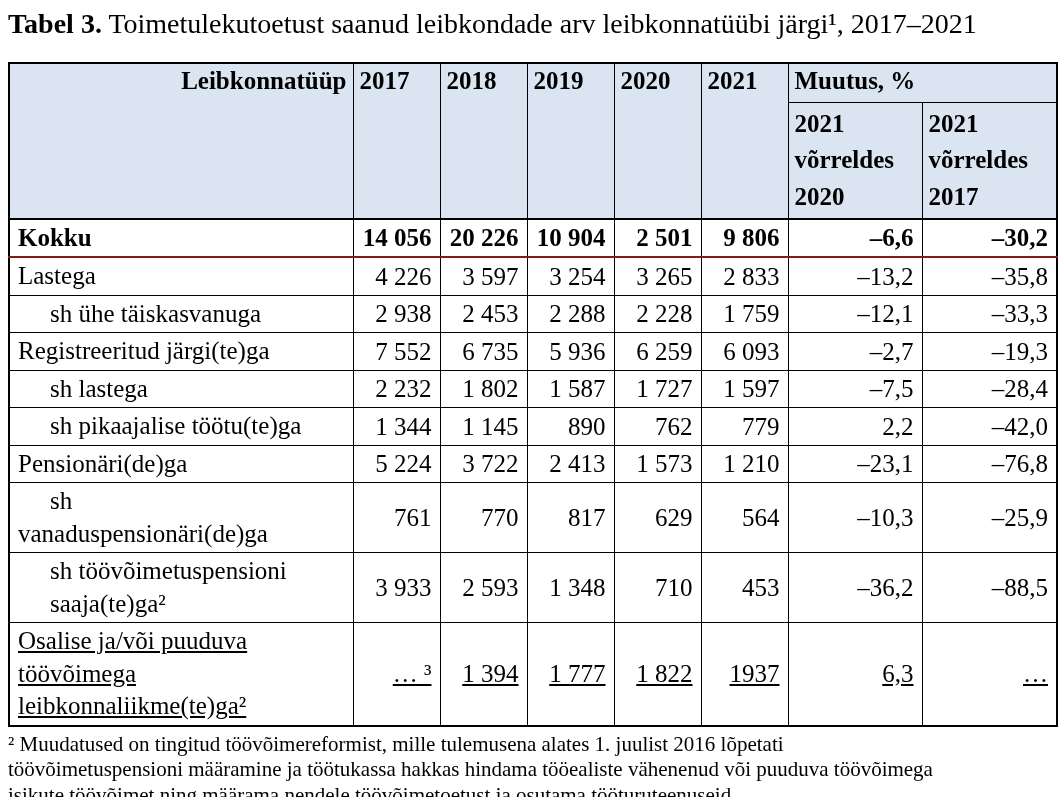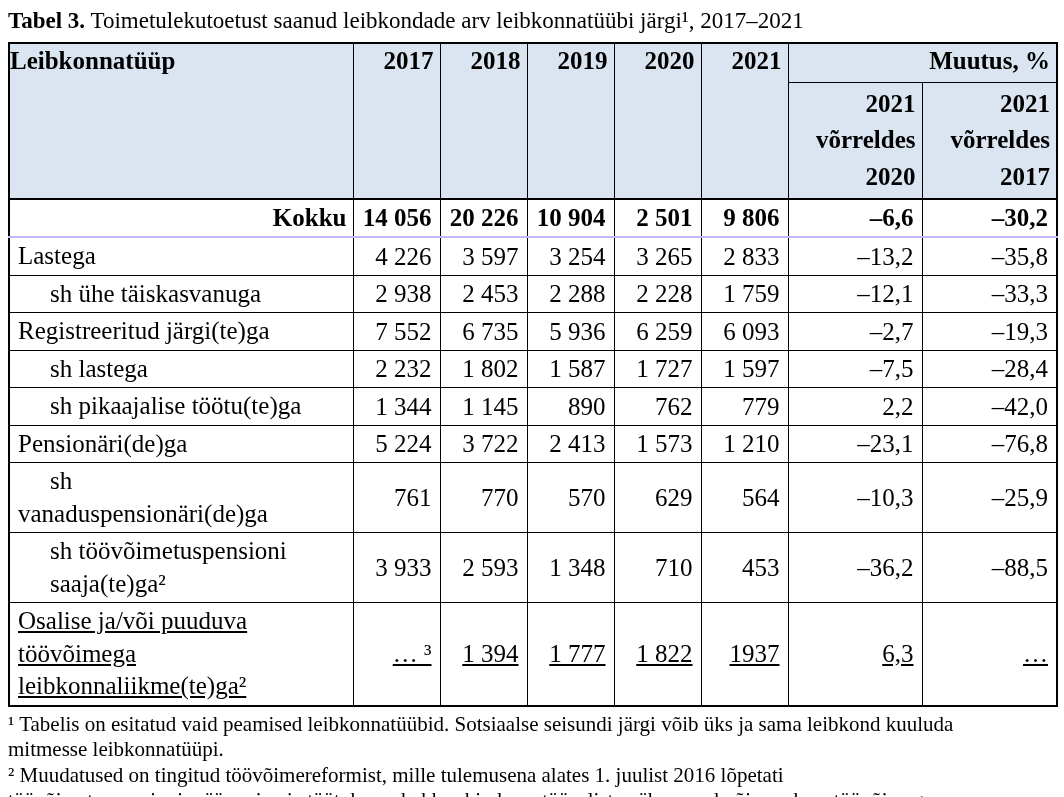--- a/index.html
+++ b/index.html
@@ -8,58 +8,58 @@
     background: #ffffff;
     width: 1064px;
     height: 797px;
     overflow: hidden;
     font-family: "Liberation Serif", serif;
     color: #000000;
   }
   .page { padding: 5px 8px 0 8px; }
 
   .title {
-    font-size: 23px;
+    font-size: 28px;
     line-height: 1.2;
-    margin: 2px 0 7px 0;
+    margin: 2px 0 21px 0;
     white-space: nowrap;
   }
   .title .bold { font-weight: bold; }
 
   table.stat {
     border-collapse: collapse;
     table-layout: fixed;
     width: 1048px;
     font-size: 25px;
     border: 2px solid #000;
   }
   table.stat th, table.stat td {
     border: 1px solid #000;
     overflow: hidden;
   }
   thead th {
     background: #dbe5f1;
     font-weight: bold;
     vertical-align: top;
     padding: 3px 6px;
-    text-align: right;
+    text-align: left;
   }
   thead { border-bottom: 2px solid #000; }
-  th.lbl-head { text-align: left; padding-left: 0; margin-left: 32px; }
+  th.lbl-head { text-align: right; padding-left: 26px; margin-left: 32px; }
   th.pre { white-space: pre-line; line-height: 1.45; }
 
   tr.h-top { height: 40px; }
   tr.h-sub { height: 78px; }
   tr.h34 { height: 34px; }
   tr.h36 { height: 36px; }
   tr.h68 { height: 68px; }
   tr.h96 { height: 96px; text-decoration: underline; }
 
   tr.total { font-weight: bold; }
-  tr.total td { border-bottom: 2px solid #c4b5fd; text-align: right; }
+  tr.total td { border-bottom: 2px solid #7f1d1d; }
 
   td.label {
     text-align: left;
     vertical-align: middle;
     padding: 2px 6px 2px 8px;
     white-space: pre-line;
     line-height: 1.3;
   }
   td.label.ind { padding-left: 40px; }
   td.label.first-ind { text-indent: 32px; }
@@ -194,21 +194,21 @@
         <td class="val">1 210</td>
         <td class="val">–23,1</td>
         <td class="val">–76,8</td>
       </tr>
 
       <tr class="h68">
         <td class="label first-ind">sh
 vanaduspensionäri(de)ga</td>
         <td class="val">761</td>
         <td class="val">770</td>
-        <td class="val">570</td>
+        <td class="val">817</td>
         <td class="val">629</td>
         <td class="val">564</td>
         <td class="val">–10,3</td>
         <td class="val">–25,9</td>
       </tr>
 
       <tr class="h68">
         <td class="label ind">sh töövõimetuspensioni
 saaja(te)ga²</td>
         <td class="val">3 933</td>
@@ -230,21 +230,19 @@
         <td class="val">1 822</td>
         <td class="val">1937</td>
         <td class="val">6,3</td>
         <td class="val">…</td>
       </tr>
 
     </tbody>
   </table>
 
   <div class="footnotes">
-    <div class="footnote">¹ Tabelis on esitatud vaid peamised leibkonnatüübid. Sotsiaalse seisundi järgi võib üks ja sama leibkond kuuluda
-mitmesse leibkonnatüüpi.</div>
     <div class="footnote">² Muudatused on tingitud töövõimereformist, mille tulemusena alates 1. juulist 2016 lõpetati
 töövõimetuspensioni määramine ja töötukassa hakkas hindama tööealiste vähenenud või puuduva töövõimega
 isikute töövõimet ning määrama nendele töövõimetoetust ja osutama tööturuteenuseid.</div>
 
   </div>
 
 </div>
 
 </body></html>

